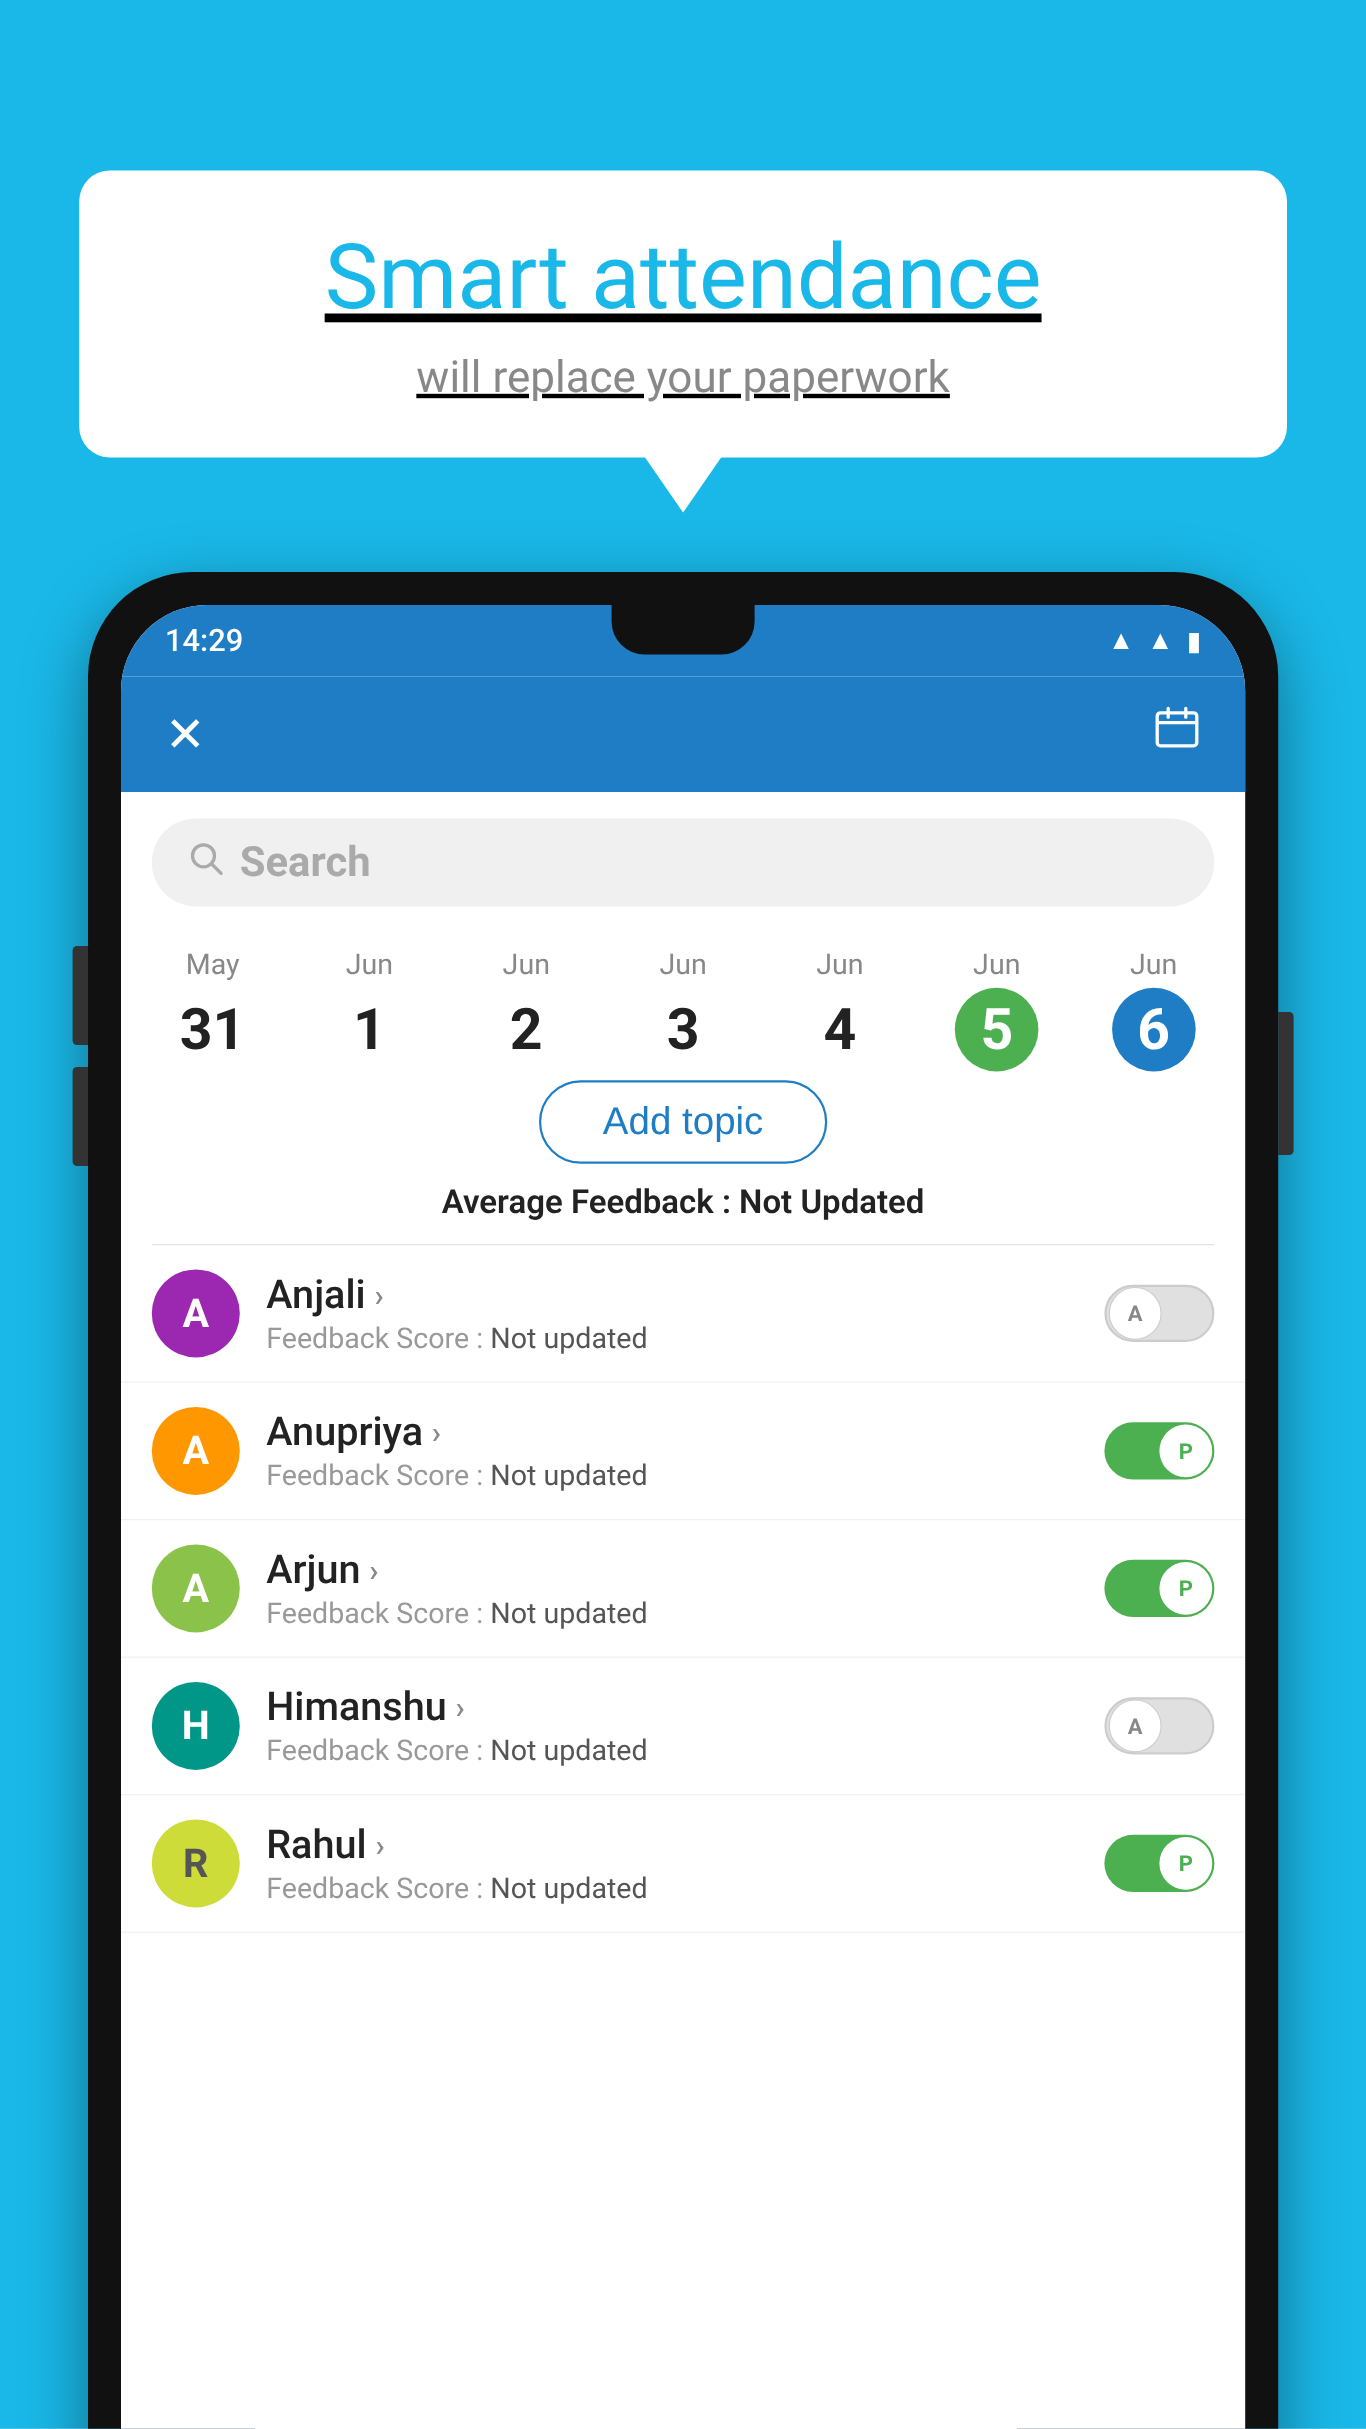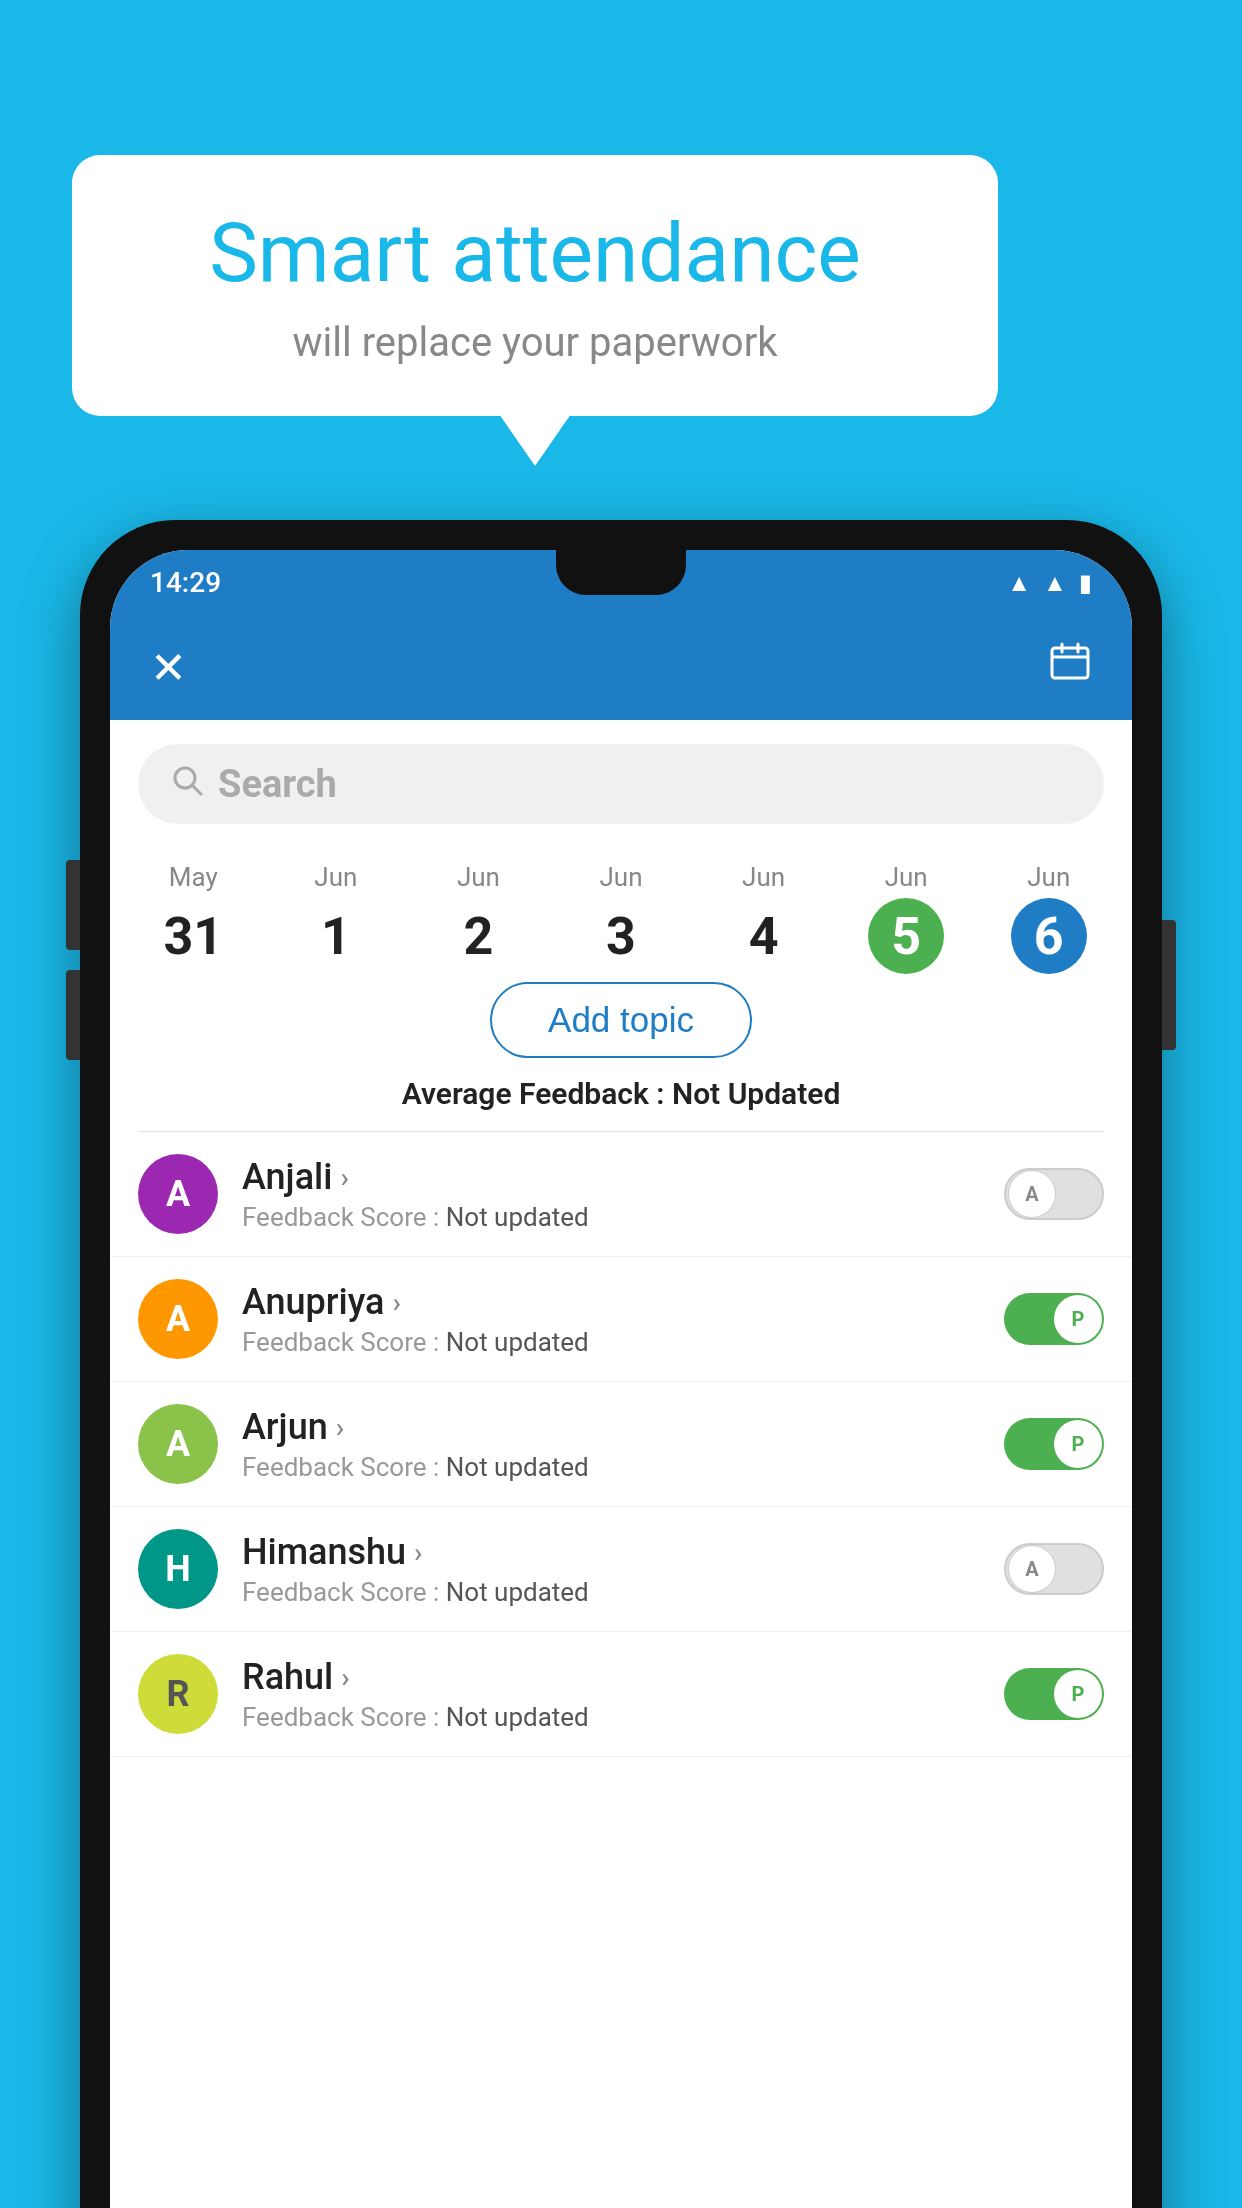--- a/index.html
+++ b/index.html
@@ -11,25 +11,26 @@
       font-family: 'Roboto', Arial, sans-serif;
       overflow: hidden;
       position: relative;
     }
 
     
     .speech-bubble {
       position: absolute;
       top: 155px;
       left: 72px;
-      width: 926px;
+      width: 1098px;
       background: white;
       border-radius: 28px;
       padding: 50px 64px;
       text-align: center;
+      text-decoration: underline;
     }
     .speech-bubble::after {
       content: '';
       position: absolute;
       bottom: -50px;
       left: 50%;
       transform: translateX(-50%);
       width: 0;
       height: 0;
       border-left: 38px solid transparent;

